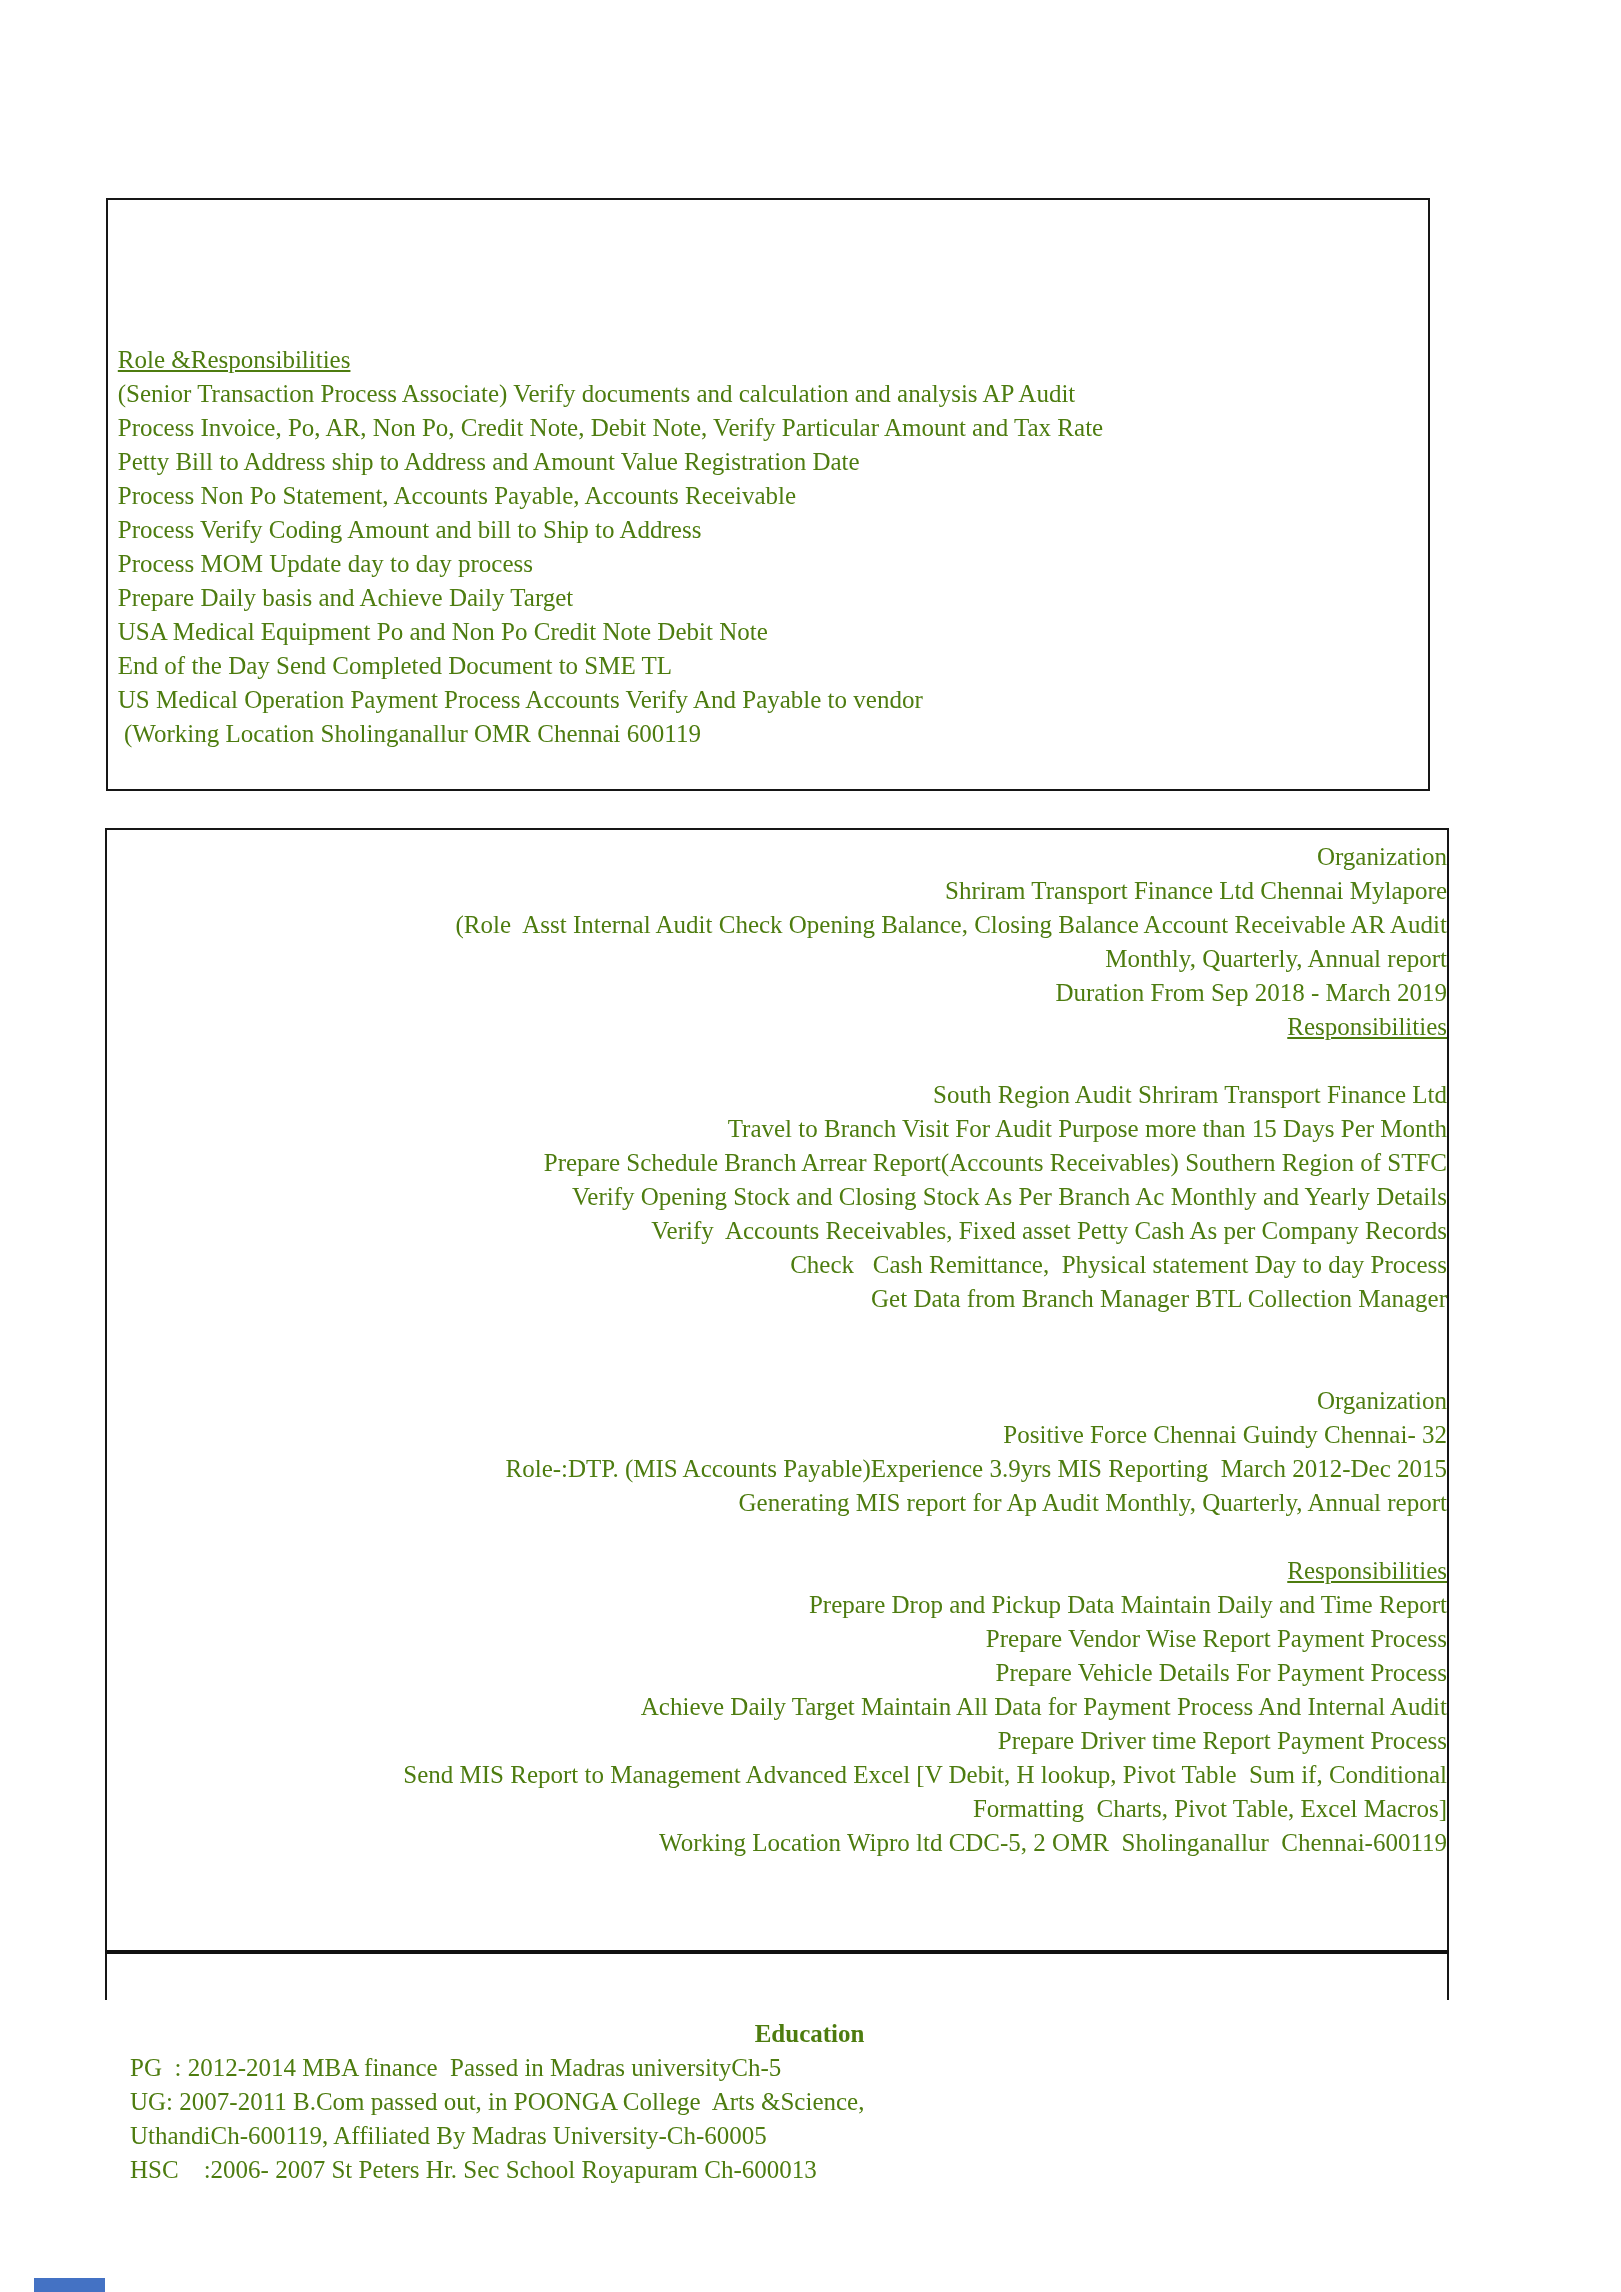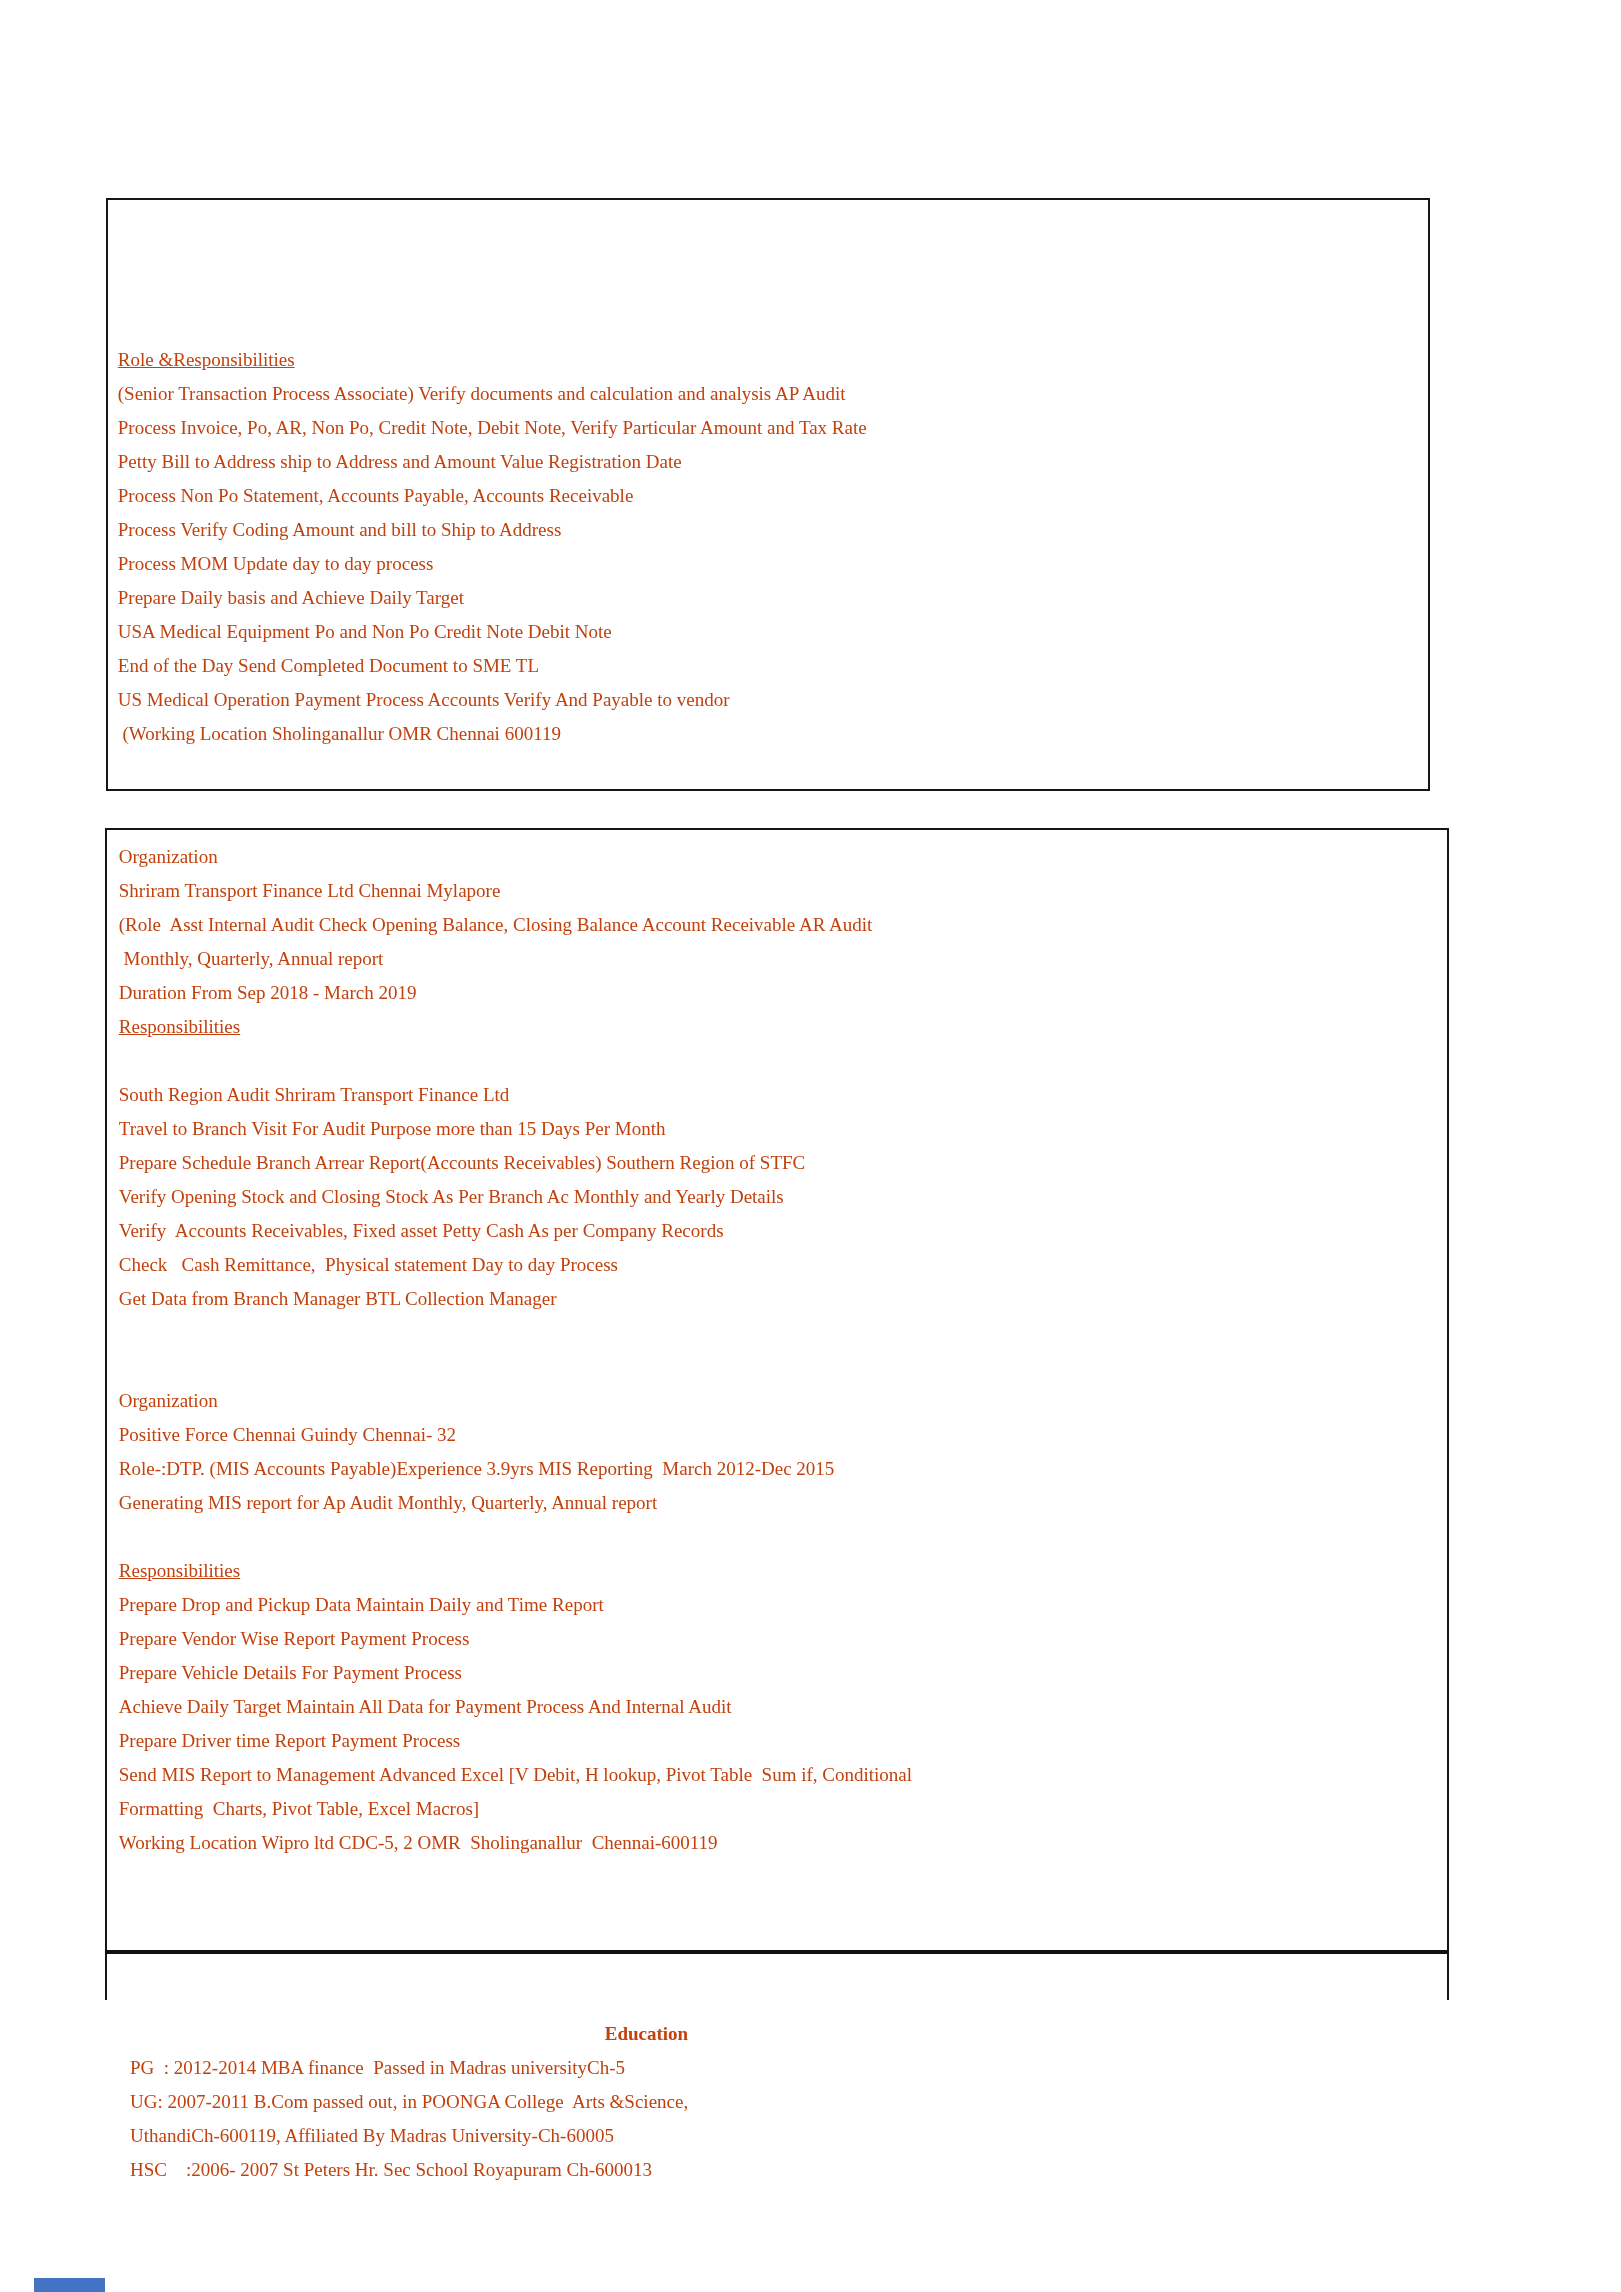--- a/index.html
+++ b/index.html
@@ -7,24 +7,24 @@
     position:relative;
     width:1621px;
     height:2293px;
     background:#ffffff;
     font-family:"Liberation Serif","DejaVu Serif",serif;
     color:#1b1b1b;
     overflow:hidden;
   }
   .line{
     white-space:pre;
-    font-size:19px;
+    font-size:25px;
     line-height:34px;
     min-height:34px;
-    color:#c2410c;
+    color:#4d7c0f;
   }
   .line.u{text-decoration:underline;}
   .line.b{font-weight:bold;text-align:right;}
   .box{
     position:absolute;
     box-sizing:border-box;
     background:#ffffff;
   }
   .box1{
     left:106px; top:198px;
@@ -32,20 +32,21 @@
     border:2px solid #161616;
     border-bottom-width:2.9px;
     padding:143px 0 0 9.8px;
   }
   .box2{
     left:105px; top:828px;
     width:1344px; height:1172px;
     border:2px solid #161616;
     border-bottom:none;
     padding:9.8px 0 0 11.8px;
+    text-align:right;
   }
   .thick-rule{
     position:absolute;
     left:-2px; top:1120px;
     width:1344px; height:3.9px;
     background:#111111;
   }
   .education{
     position:absolute;
     left:130px; top:2017px;

